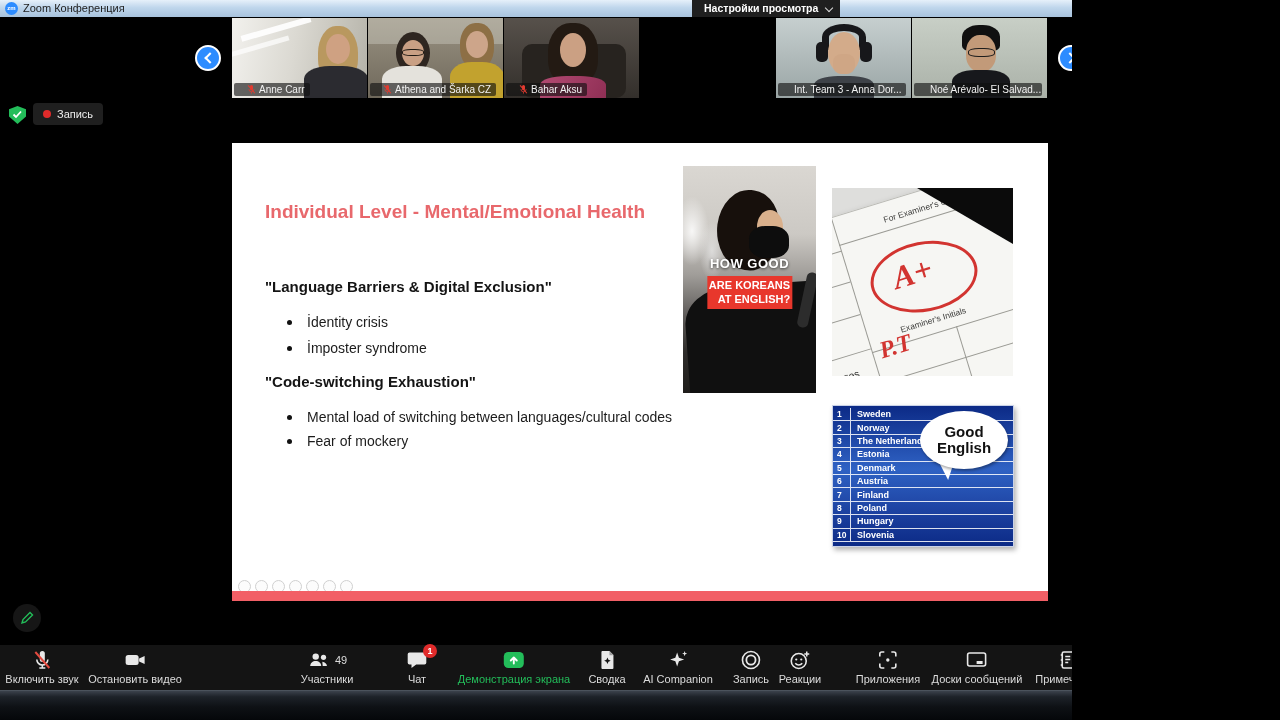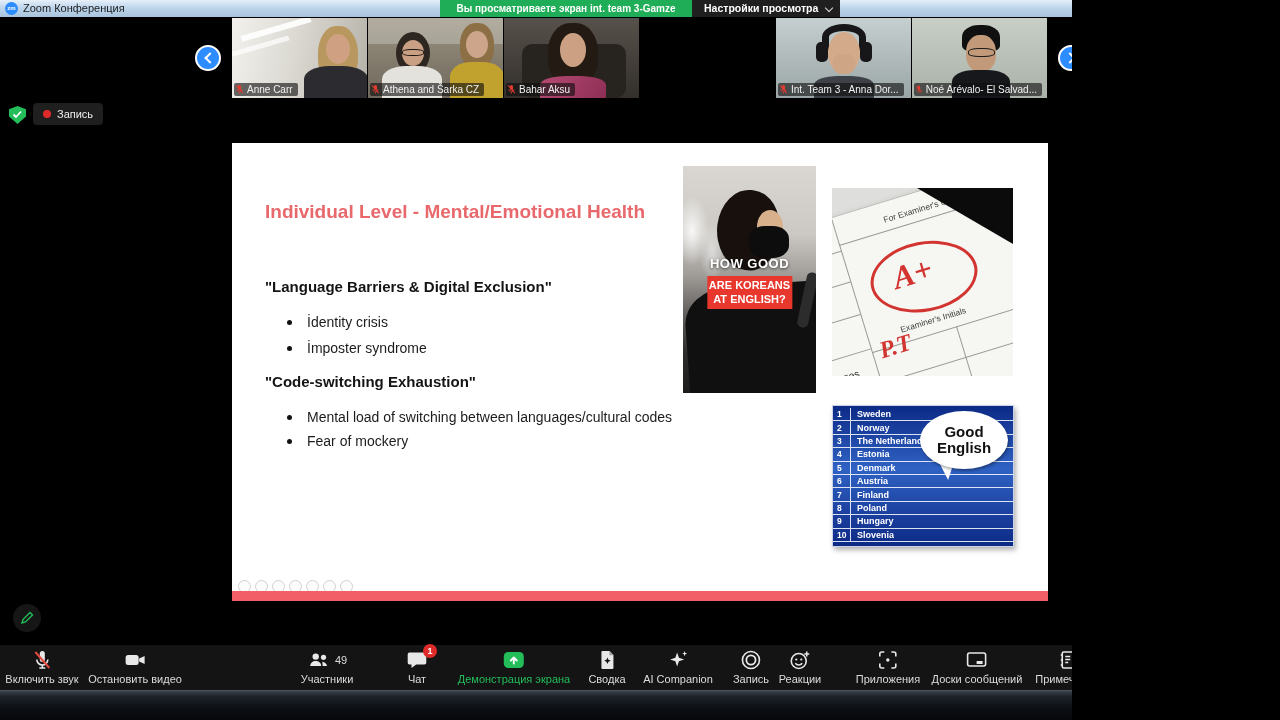--- a/index.html
+++ b/index.html
@@ -21,21 +21,21 @@
   .winbtns { position:absolute; right:2px; top:0; display:flex; }
   .winbtn { width:30px; height:15px; border:1px solid #7e98b4; border-top:none; border-radius:0 0 3px 3px;
     background:linear-gradient(180deg,#f3f8fd,#cfdeee 50%,#b9cee3); display:flex; align-items:center; justify-content:center; }
   .winbtn.close { width:44px; background:linear-gradient(180deg,#f0a199,#dd5c4c 45%,#c03a28); border-color:#8c2f20; }
   .glyph-min { width:9px; height:3px; background:#3a4a5a; margin-top:5px; }
   .glyph-max { width:9px; height:8px; border:1.5px solid #3a4a5a; }
 
   
   .tile { position:absolute; top:18px; width:135px; height:80px; background:#222; overflow:hidden; }
   .tile-label { position:absolute; left:2px; bottom:2px; display:flex; align-items:center; gap:3px;
-    background:rgba(15,15,15,.62); color:#f2f2f2; font-size:10px; padding:1px 5px 1px 1px; border-radius:2px;
+    background:rgba(15,15,15,.62); color:#f2f2f2; font-size:10px; padding:1px 5px 1px 13px; border-radius:2px;
     white-space:nowrap; max-width:128px; overflow:hidden; }
   .shape { position:absolute; }
   .nav-circle { position:absolute; top:45px; width:26px; height:26px; border-radius:50%;
     background:#2d8cff; border:2px solid #fff; display:flex; align-items:center; justify-content:center; z-index:5; }
   .nav-chev { width:8px; height:8px; border-top:2.4px solid #fff; border-right:2.4px solid #fff; }
   .nav-chev.left { transform:rotate(-135deg); margin-left:3px; }
   .nav-chev.right { transform:rotate(45deg); margin-right:3px; }
   .view-btn { position:absolute; left:1227px; top:27px; height:19px; padding:0 7px; background:#2b2b2b; border-radius:3px;
     color:#ececec; font-size:11px; line-height:19px; display:flex; align-items:center; gap:4px; }
   .grid-ico { width:10px; height:9px; background:
@@ -64,21 +64,21 @@
   .red-bar { position:absolute; left:0; bottom:0; width:816px; height:10px; background:#f25f66; }
   .ghost-row { position:absolute; left:6px; top:437px; display:flex; gap:4px; opacity:.4; }
   .ghost { width:13px; height:13px; border-radius:50%; border:1px solid #8a8a8a; background:rgba(240,240,240,.5); }
 
   
   .kimg { position:absolute; left:451px; top:23px; width:133px; height:227px; overflow:hidden;
     background:linear-gradient(180deg,#dad7d2 0%,#ccc9c4 30%,#a09d99 48%,#5e5b59 66%,#2e2c2a 82%,#1f1d1b 100%); }
   .k-t1 { position:absolute; left:0; top:90px; width:100%; text-align:center; color:#fff;
     font-size:13px; font-weight:800; letter-spacing:.5px; text-shadow:0 1px 3px rgba(0,0,0,.7); z-index:4; }
   .k-red { position:absolute; left:50%; top:110px; transform:translateX(-50%); background:#e8372c; color:#fff;
-    padding:3px 2px; text-align:center; font-size:11px; font-weight:800; line-height:13.5px; white-space:nowrap; z-index:4; }
+    padding:3px 2px; text-align:right; font-size:11px; font-weight:800; line-height:13.5px; white-space:nowrap; z-index:4; }
 
   
   .exam { position:absolute; left:600px; top:45px; width:181px; height:188px; background:#dededc; overflow:hidden; }
   .exam-black { position:absolute; right:0; top:0; width:96px; height:56px; background:#0b0b0b;
     clip-path:polygon(0 0,100% 0,100% 100%); }
   .paper { position:absolute; left:-32px; top:6px; width:250px; height:240px; background:#f6f6f3;
     border:1px solid #b9b9b4; transform:rotate(-17deg); box-shadow:2px 2px 6px rgba(0,0,0,.15); }
   .pline { position:absolute; background:#9a9a94; }
   .ptext { position:absolute; color:#3c3c3a; }
   .red-ellipse { position:absolute; left:80px; top:48px; width:108px; height:70px; border:3.5px solid #d23430;
@@ -174,21 +174,20 @@
     background:linear-gradient(90deg,rgba(255,255,255,.04),rgba(255,255,255,.18)); border-left:1px solid rgba(255,255,255,.35); }
 </style>
 </head>
 <body>
 
 <div id="screen">
 
   <div class="titlebar">
     <span class="tb-appicon">zm</span>
     <span class="tb-title">Zoom Конференция</span>
-    <div class="banner">Вы просматриваете экран int. team 3-Gamze</div>
     <div class="view-settings">
       <span>Настройки просмотра</span>
       <span class="vs-caret"></span>
     </div>
     <div class="winbtns">
       <div class="winbtn">
           <span class="glyph-min"></span>
         </div>
       <div class="winbtn">
           <span class="glyph-max"></span>

